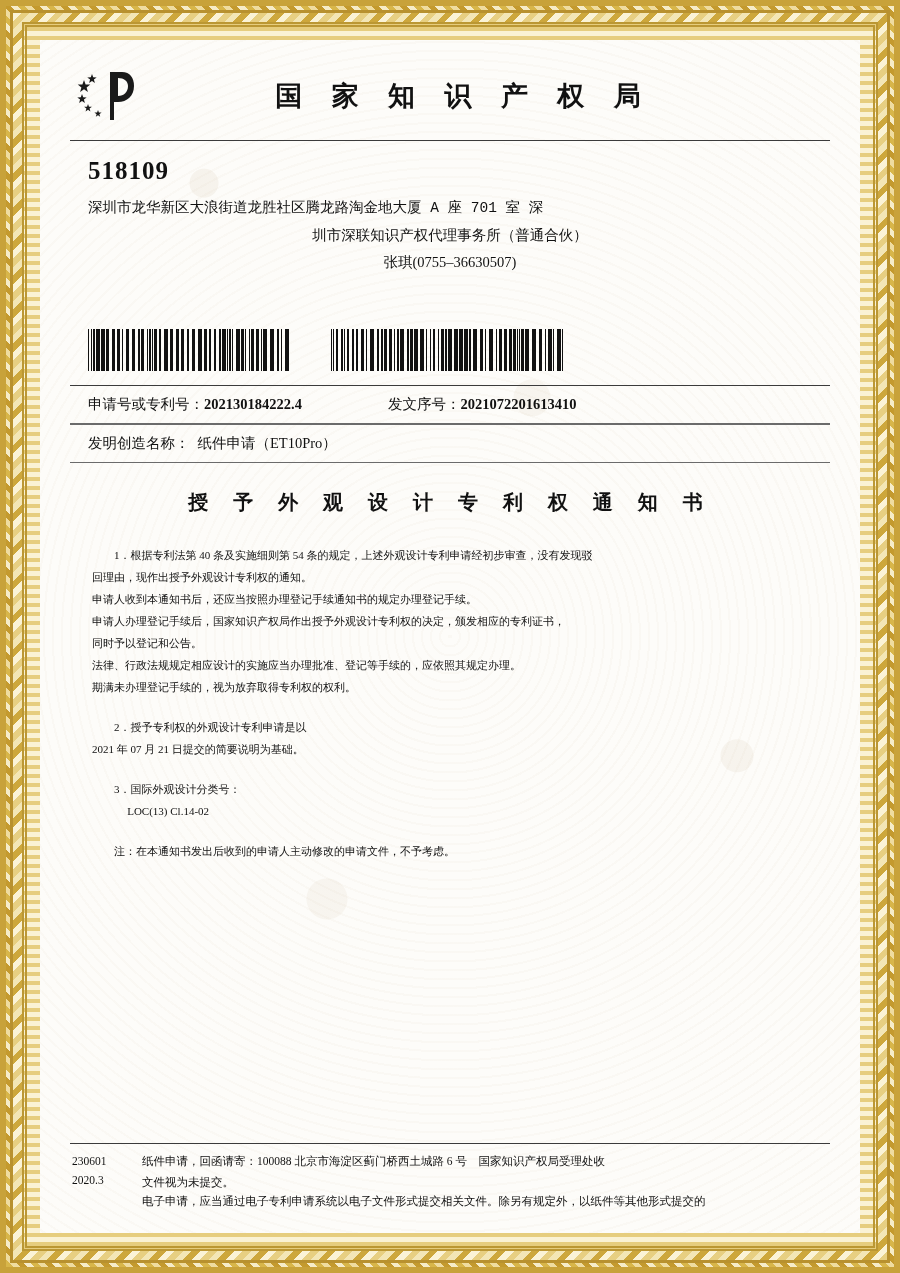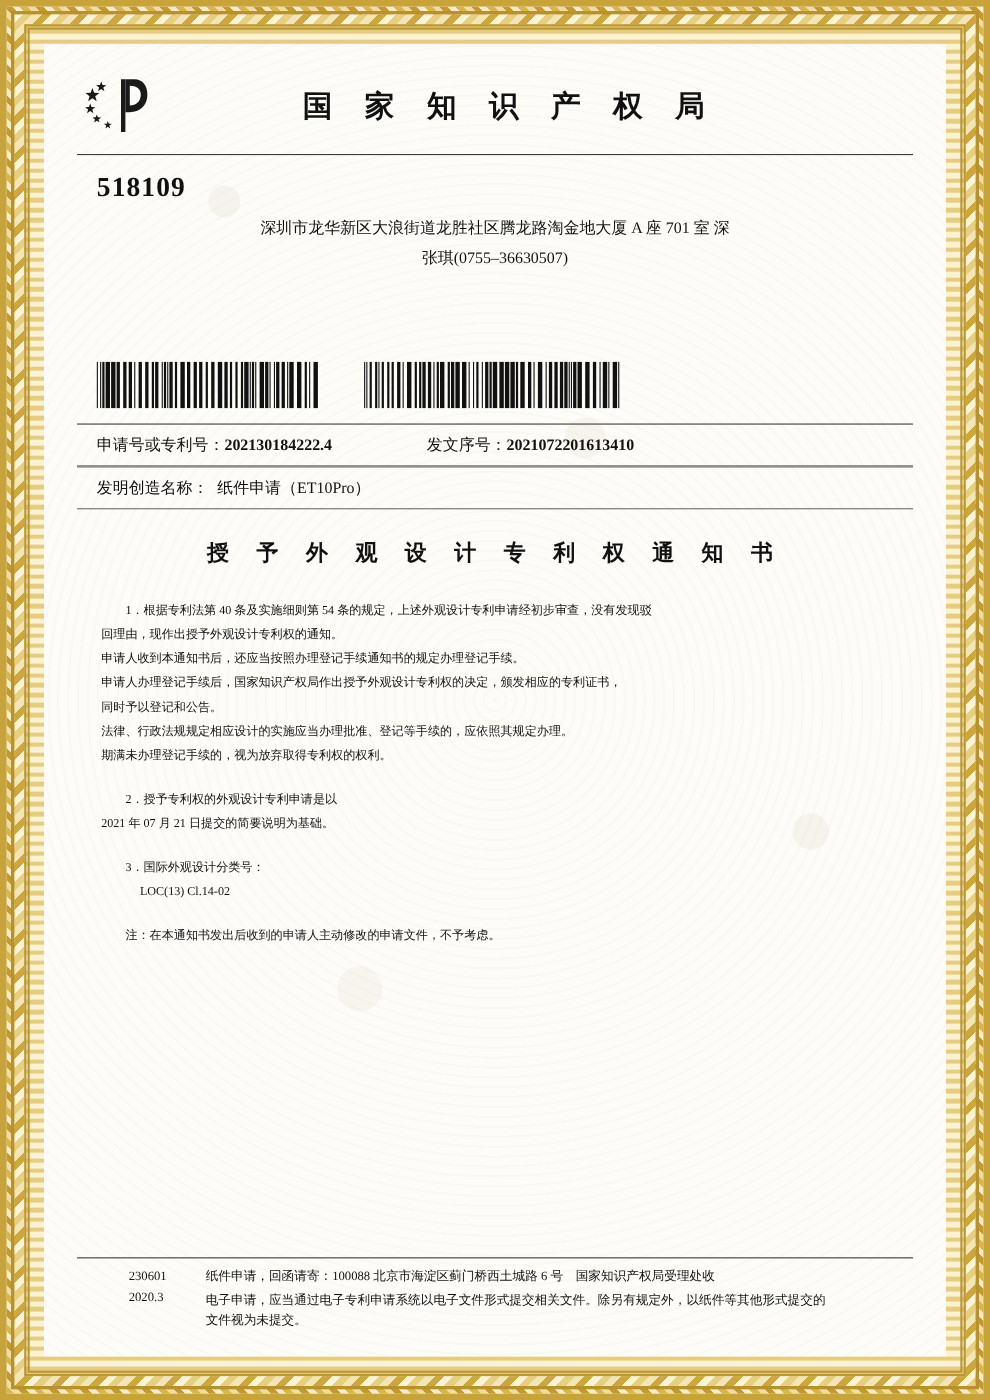--- a/index.html
+++ b/index.html
@@ -138,21 +138,21 @@
     font-weight: bold;
     letter-spacing: 1px;
     margin-bottom: 10px;
     font-family: "Liberation Serif", serif;
   }
   .addr-lines {
     font-size: 14.5px;
     line-height: 1.85;
     text-align: center;
   }
-  .addr-lines .l1 { text-align: center; }
+  .addr-lines .l1 { text-align: left; font-family: Liberation Mono, monospace; }
   .addr-right {
     width: 290px;
     flex: 0 0 290px;
     border-left: 1px solid #3b3b3b;
     padding: 14px 16px;
     box-sizing: border-box;
     position: relative;
   }
   .date-label {
     font-size: 15px;
@@ -221,21 +221,20 @@
     position: absolute;
     left: 30px;
     right: 30px;
     bottom: 22px;
   }
   .footer-inner {
     display: flex;
     font-size: 11.5px;
     line-height: 1.65;
     padding-top: 8px;
-    margin-left: 45px;
   }
   .footer-code {
     width: 70px;
     flex: 0 0 70px;
     padding-left: 2px;
   }
   .footer-body { flex: 1; }
   .footer-body .fb-line1 { padding-bottom: 2px; }
 </style>
 </head>
@@ -268,20 +267,21 @@
         <div class="org-title">国 家 知 识 产 权 局</div>
       </div>
 
       <hr class="rule">
 
       <div class="addr-block">
         <div class="addr-left">
           <div class="serial">518109</div>
           <div class="addr-lines">
             <div class="l1">深圳市龙华新区大浪街道龙胜社区腾龙路淘金地大厦 A 座 701 室  深</div>
+            <div>圳市深联知识产权代理事务所（普通合伙）</div>
             <div>张琪(0755–36630507)</div>
           </div>
         </div>
       </div>
 
       <div class="barcodes">
         <div class="barcode" id="bc1">
             <i style="width:1px;margin-right:2px"></i>
             <i style="width:1px;margin-right:1px"></i>
             <i style="width:2px;margin-right:1px"></i>
@@ -433,21 +433,21 @@
 
       <div class="footer">
         <hr class="rule">
         <div class="footer-inner">
           <div class="footer-code">
             <div>230601</div>
             <div>2020.3</div>
           </div>
           <div class="footer-body">
             <div class="fb-line1">纸件申请，回函请寄：100088 北京市海淀区蓟门桥西土城路 6 号　国家知识产权局受理处收</div>
+            <div>文件视为未提交。</div>
             <div>电子申请，应当通过电子专利申请系统以电子文件形式提交相关文件。除另有规定外，以纸件等其他形式提交的</div>
-            <div>文件视为未提交。</div>
           </div>
         </div>
       </div>
 
     </div>
   </div>
 </div>
 
 </body></html>

